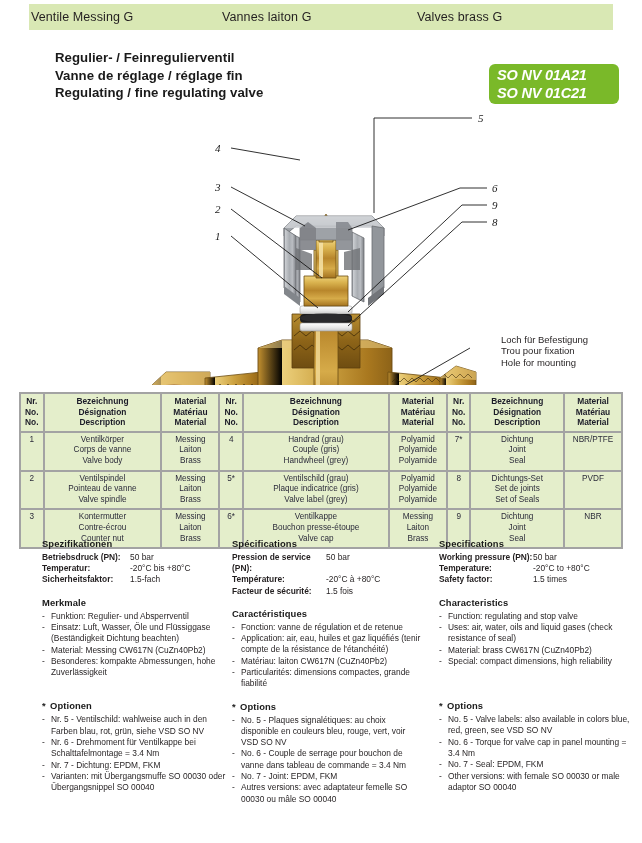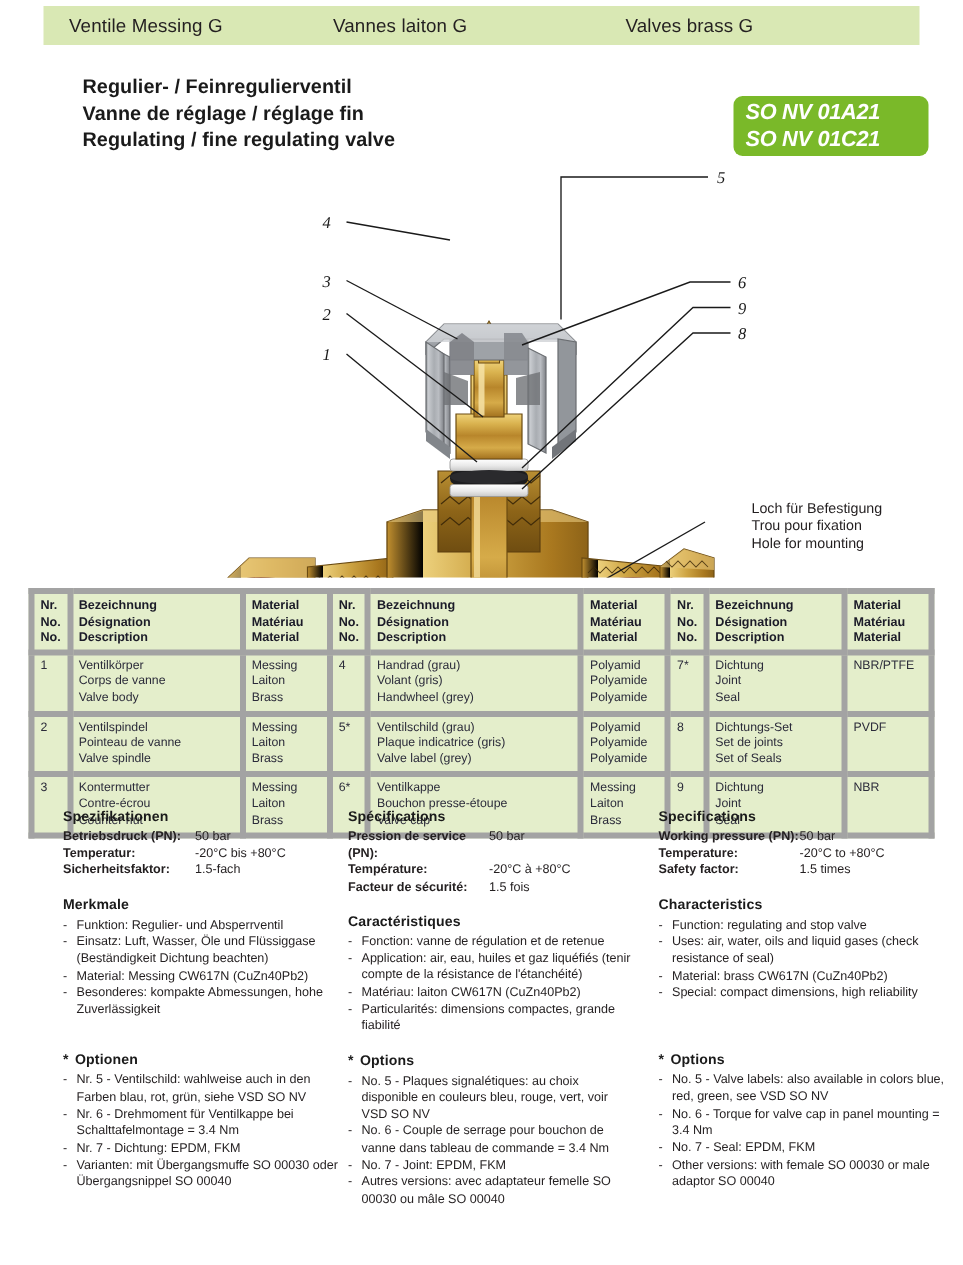--- a/index.html
+++ b/index.html
@@ -13,21 +13,21 @@
     position: relative;
   }
 
   
   .lang-bar {
     position:absolute; left:29px; top:4px; width:584px; height:26px;
     background:#d9e8b4;
     display:flex; align-items:center;
   }
   .lang-bar span { font-size:12.5px; color:#231f20; letter-spacing:.1px; }
-  .lb-1 { width:193px; padding-left:17px; }
+  .lb-1 { width:193px; padding-left:2px; }
   .lb-2 { width:195px; }
   .lb-3 { flex:1; }
 
   
   .title-block {
     position:absolute; left:42px; top:49px; width:400px;
   }
   .title-block div {
     font-size:13.2px; font-weight:bold; line-height:17.6px; letter-spacing:.05px;
     color:#1a1a1a;
@@ -55,26 +55,26 @@
   }
   .mount-label div { font-size:9.5px; line-height:11.4px; color:#231f20; }
 
   
   table.parts {
     position:absolute; left:19px; top:392px; width:604px;
     border-collapse:collapse;
     background:#e4eecb;
   }
   table.parts td, table.parts th {
-    border:4px solid #a3a3a3;
+    border:2px solid #a3a3a3;
     vertical-align:top;
     padding:2px 4px 3px 4px;
     font-size:8.2px; line-height:10.6px;
     color:#2b2b3a;
-    text-align:left;
+    text-align:center;
     font-weight:normal;
   }
   table.parts thead th {
     font-weight:bold; font-size:8.4px; color:#1b1b28;
   }
   td.num, th.num { width:22px; text-align:left; font-weight:bold; }
   td.desc, th.desc { }
   td.mat, th.mat { width:58px; }
   td.num { font-size:9px; }
   .cellline { display:block; white-space:nowrap; }
@@ -364,21 +364,21 @@
         <span class="cellline">Valve body</span>
       </td>
       <td class="mat">
         <span class="cellline">Messing</span>
         <span class="cellline">Laiton</span>
         <span class="cellline">Brass</span>
       </td>
       <td class="num">4</td>
       <td class="desc">
         <span class="cellline">Handrad (grau)</span>
-        <span class="cellline">Volant (gris)</span>
+        <span class="cellline">Couple (gris)</span>
         <span class="cellline">Handwheel (grey)</span>
       </td>
       <td class="mat">
         <span class="cellline">Polyamid</span>
         <span class="cellline">Polyamide</span>
         <span class="cellline">Polyamide</span>
       </td>
       <td class="num">7*</td>
       <td class="desc">
         <span class="cellline">Dichtung</span>

